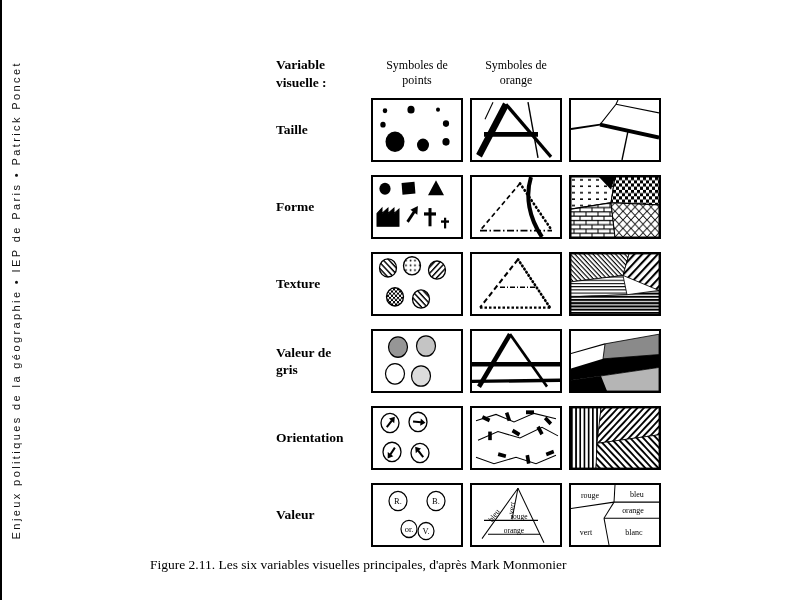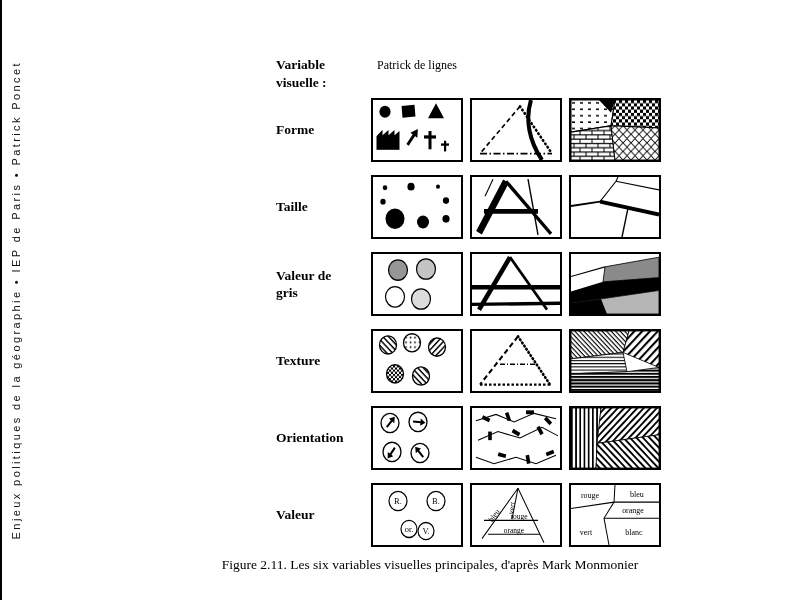--- a/index.html
+++ b/index.html
@@ -28,38 +28,73 @@
   .col-header { font-size:12px; text-align:center; padding-top:2px; }
 
   .row { margin-bottom:13px; align-items:center; height:64px; }
   .row-label { font-weight:bold; font-size:13.5px; line-height:1.3; width:70px; }
   .cell { width:92px; height:64px; border:2px solid #000; background:#fff; }
   .cell svg { display:block; width:100%; height:100%; }
   svg text { font-family:"Liberation Serif", serif; fill:#000; }
   svg path, svg line { stroke:#000; }
 
   .caption { position:absolute; left:150px; top:557px; width:560px;
-             text-align:center; font-size:13.5px; }
+             font-size:13.5px; }
 </style>
 </head>
 <body>
 
 <div class="page">
 
   <div class="scan-edge"></div>
 
   <div class="sidebar">
     <div class="sidebar-text">Enjeux politiques de la géographie • IEP de Paris • Patrick Poncet</div>
   </div>
 
   <div class="figure">
 
     <div class="grid-row header-row">
       <div class="var-label">Variable visuelle :</div>
-      <div class="col-header">Patrick de lignes</div>
+      <div class="col-header">Symboles de points</div>
+      <div class="col-header">Symboles de orange</div>
+    </div>
+
+    <div class="grid-row row">
+      <div class="row-label">Taille</div>
+      <div class="cell">
+        <svg viewBox="0 0 88 56" preserveAspectRatio="none">
+          <circle cx="12" cy="10" r="2.3" fill="#000"></circle>
+            <circle cx="38" cy="9" r="3.6" fill="#000"></circle>
+          <circle cx="65" cy="9" r="2" fill="#000"></circle>
+            <circle cx="10" cy="23" r="2.7" fill="#000"></circle>
+          <circle cx="73" cy="22" r="3.1" fill="#000"></circle>
+            <circle cx="22" cy="39" r="9.5" fill="#000"></circle>
+          <circle cx="50" cy="42" r="6" fill="#000"></circle>
+            <circle cx="73" cy="39" r="3.6" fill="#000"></circle>
+        </svg>
+      </div>
+      <div class="cell">
+        <svg viewBox="0 0 88 56" preserveAspectRatio="none">
+          <path d="M34,4 L7,52" stroke-width="6.5" fill="none"></path>
+          <path d="M34,4 L79,53" stroke-width="3.2" fill="none"></path>
+          <path d="M12,32 L66,32" stroke-width="4.5" fill="none"></path>
+          <path d="M56,2 L66,54" stroke-width="1.4" fill="none"></path>
+          <path d="M21,2 L13,18" stroke-width="1.1" fill="none"></path>
+        </svg>
+      </div>
+      <div class="cell">
+        <svg viewBox="0 0 88 56" preserveAspectRatio="none">
+          <path d="M0,27 L29,23" stroke-width="1.8" fill="none"></path>
+          <path d="M29,23 L45,4 L47,0" stroke-width="1.1" fill="none"></path>
+          <path d="M29,23 L88,35" stroke-width="3.6" fill="none"></path>
+          <path d="M45,4 L88,12" stroke-width="1.1" fill="none"></path>
+          <path d="M57,29 L51,56" stroke-width="1.4" fill="none"></path>
+        </svg>
+      </div>
     </div>
 
     <div class="grid-row row">
       <div class="row-label">Forme</div>
       <div class="cell">
         <svg viewBox="0 0 88 56" preserveAspectRatio="none">
           <circle cx="12" cy="11" r="5.6" fill="#000"></circle>
           <rect x="29" y="5" width="13" height="11" fill="#000" transform="rotate(-5 35.5 10.5)"></rect>
           <polygon points="55,17 63,3 71,17" fill="#000"></polygon>
           <path d="M4,46 L4,34 L9,29 L9,34 L15,29 L15,34 L21,29 L21,34 L26,30 L26,46 Z" fill="#000"></path>
@@ -105,83 +140,20 @@
           <polygon points="0,0 44,0 40,24 0,30" fill="url(#fs-dash)" stroke="#000" stroke-width="1"></polygon>
           <polygon points="44,0 88,0 88,26 40,24" fill="url(#fs-check)" stroke="#000" stroke-width="1"></polygon>
           <polygon points="0,30 40,24 44,56 0,56" fill="url(#fs-brick)" stroke="#000" stroke-width="1"></polygon>
           <polygon points="40,24 88,26 88,56 44,56" fill="url(#fs-diam)" stroke="#000" stroke-width="1"></polygon>
           <polygon points="28,0 44,0 40,12" fill="#000"></polygon>
         </svg>
       </div>
     </div>
 
     <div class="grid-row row">
-      <div class="row-label">Taille</div>
-      <div class="cell">
-        <svg viewBox="0 0 88 56" preserveAspectRatio="none">
-          <circle cx="12" cy="10" r="2.3" fill="#000"></circle>
-            <circle cx="38" cy="9" r="3.6" fill="#000"></circle>
-          <circle cx="65" cy="9" r="2" fill="#000"></circle>
-            <circle cx="10" cy="23" r="2.7" fill="#000"></circle>
-          <circle cx="73" cy="22" r="3.1" fill="#000"></circle>
-            <circle cx="22" cy="39" r="9.5" fill="#000"></circle>
-          <circle cx="50" cy="42" r="6" fill="#000"></circle>
-            <circle cx="73" cy="39" r="3.6" fill="#000"></circle>
-        </svg>
-      </div>
-      <div class="cell">
-        <svg viewBox="0 0 88 56" preserveAspectRatio="none">
-          <path d="M34,4 L7,52" stroke-width="6.5" fill="none"></path>
-          <path d="M34,4 L79,53" stroke-width="3.2" fill="none"></path>
-          <path d="M12,32 L66,32" stroke-width="4.5" fill="none"></path>
-          <path d="M56,2 L66,54" stroke-width="1.4" fill="none"></path>
-          <path d="M21,2 L13,18" stroke-width="1.1" fill="none"></path>
-        </svg>
-      </div>
-      <div class="cell">
-        <svg viewBox="0 0 88 56" preserveAspectRatio="none">
-          <path d="M0,27 L29,23" stroke-width="1.8" fill="none"></path>
-          <path d="M29,23 L45,4 L47,0" stroke-width="1.1" fill="none"></path>
-          <path d="M29,23 L88,35" stroke-width="3.6" fill="none"></path>
-          <path d="M45,4 L88,12" stroke-width="1.1" fill="none"></path>
-          <path d="M57,29 L51,56" stroke-width="1.4" fill="none"></path>
-        </svg>
-      </div>
-    </div>
-
-    <div class="grid-row row">
-      <div class="row-label">Valeur de gris</div>
-      <div class="cell">
-        <svg viewBox="0 0 88 56" preserveAspectRatio="none">
-          <circle cx="25" cy="15" r="9.5" fill="#969696" stroke="#000" stroke-width="1.2"></circle>
-          <circle cx="53" cy="14" r="9.5" fill="#c4c4c4" stroke="#000" stroke-width="1.2"></circle>
-          <circle cx="22" cy="40" r="9.5" fill="#ffffff" stroke="#000" stroke-width="1.2"></circle>
-          <circle cx="48" cy="42" r="9.5" fill="#dcdcdc" stroke="#000" stroke-width="1.2"></circle>
-        </svg>
-      </div>
-      <div class="cell">
-        <svg viewBox="0 0 88 56" preserveAspectRatio="none">
-          <path d="M0,31 L88,31" stroke="#bfbfbf" stroke-width="4.2" fill="none"></path>
-          <path d="M0,47 L88,46" stroke="#e3e3e3" stroke-width="3.2" fill="none"></path>
-          <path d="M38,3 L7,52" stroke="#000" stroke-width="4.6" fill="none"></path>
-          <path d="M38,3 L75,52" stroke="#000" stroke-width="2.6" fill="none"></path>
-        </svg>
-      </div>
-      <div class="cell">
-        <svg viewBox="0 0 88 56" preserveAspectRatio="none">
-          <polygon points="34,12 88,3 88,22 32,26" fill="#8a8a8a" stroke="#000" stroke-width="0.8"></polygon>
-          <path d="M0,21 L34,12" stroke="#000" stroke-width="1" fill="none"></path>
-          <polygon points="0,35 32,26 88,22 88,34 0,46" fill="#000"></polygon>
-          <polygon points="0,46 88,34 88,56 0,56" fill="#b5b5b5" stroke="#000" stroke-width="0.8"></polygon>
-          <polygon points="0,46 30,42 36,56 0,56" fill="#000"></polygon>
-        </svg>
-      </div>
-    </div>
-
-    <div class="grid-row row">
       <div class="row-label">Texture</div>
       <div class="cell">
         <svg viewBox="0 0 88 56" preserveAspectRatio="none">
           <defs>
             <pattern id="tp-d1" width="4" height="4" patternUnits="userSpaceOnUse" patternTransform="rotate(45)">
                 <rect width="4" height="4" fill="#fff"></rect>
                 <rect width="4" height="1.4" fill="#000"></rect>
               </pattern>
             <pattern id="tp-d2" width="4" height="4" patternUnits="userSpaceOnUse" patternTransform="rotate(-45)">
                 <rect width="4" height="4" fill="#fff"></rect>
@@ -229,20 +201,49 @@
               </pattern>
             <pattern id="ts-d" width="4" height="3" patternUnits="userSpaceOnUse">
                 <rect width="4" height="3" fill="#fff"></rect>
                 <rect width="4" height="1.9" fill="#000"></rect>
               </pattern>
           </defs>
           <polygon points="0,0 58,0 52,20 0,26" fill="url(#ts-a)" stroke="#000" stroke-width="0.8"></polygon>
           <polygon points="58,0 88,0 88,34 52,20" fill="url(#ts-b)" stroke="#000" stroke-width="0.8"></polygon>
           <polygon points="0,26 52,20 56,38 0,40" fill="url(#ts-c)" stroke="#000" stroke-width="0.8"></polygon>
           <polygon points="0,40 56,38 88,34 88,56 0,56" fill="url(#ts-d)" stroke="#000" stroke-width="0.8"></polygon>
+        </svg>
+      </div>
+    </div>
+
+    <div class="grid-row row">
+      <div class="row-label">Valeur de gris</div>
+      <div class="cell">
+        <svg viewBox="0 0 88 56" preserveAspectRatio="none">
+          <circle cx="25" cy="15" r="9.5" fill="#969696" stroke="#000" stroke-width="1.2"></circle>
+          <circle cx="53" cy="14" r="9.5" fill="#c4c4c4" stroke="#000" stroke-width="1.2"></circle>
+          <circle cx="22" cy="40" r="9.5" fill="#ffffff" stroke="#000" stroke-width="1.2"></circle>
+          <circle cx="48" cy="42" r="9.5" fill="#dcdcdc" stroke="#000" stroke-width="1.2"></circle>
+        </svg>
+      </div>
+      <div class="cell">
+        <svg viewBox="0 0 88 56" preserveAspectRatio="none">
+          <path d="M0,31 L88,31" stroke="#bfbfbf" stroke-width="4.2" fill="none"></path>
+          <path d="M0,47 L88,46" stroke="#e3e3e3" stroke-width="3.2" fill="none"></path>
+          <path d="M38,3 L7,52" stroke="#000" stroke-width="4.6" fill="none"></path>
+          <path d="M38,3 L75,52" stroke="#000" stroke-width="2.6" fill="none"></path>
+        </svg>
+      </div>
+      <div class="cell">
+        <svg viewBox="0 0 88 56" preserveAspectRatio="none">
+          <polygon points="34,12 88,3 88,22 32,26" fill="#8a8a8a" stroke="#000" stroke-width="0.8"></polygon>
+          <path d="M0,21 L34,12" stroke="#000" stroke-width="1" fill="none"></path>
+          <polygon points="0,35 32,26 88,22 88,34 0,46" fill="#000"></polygon>
+          <polygon points="0,46 88,34 88,56 0,56" fill="#b5b5b5" stroke="#000" stroke-width="0.8"></polygon>
+          <polygon points="0,46 30,42 36,56 0,56" fill="#000"></polygon>
         </svg>
       </div>
     </div>
 
     <div class="grid-row row">
       <div class="row-label">Orientation</div>
       <div class="cell">
         <svg viewBox="0 0 88 56" preserveAspectRatio="none">
           <g transform="translate(17,14)">
               <circle r="9" fill="#fff" stroke="#000" stroke-width="1.3"></circle>

